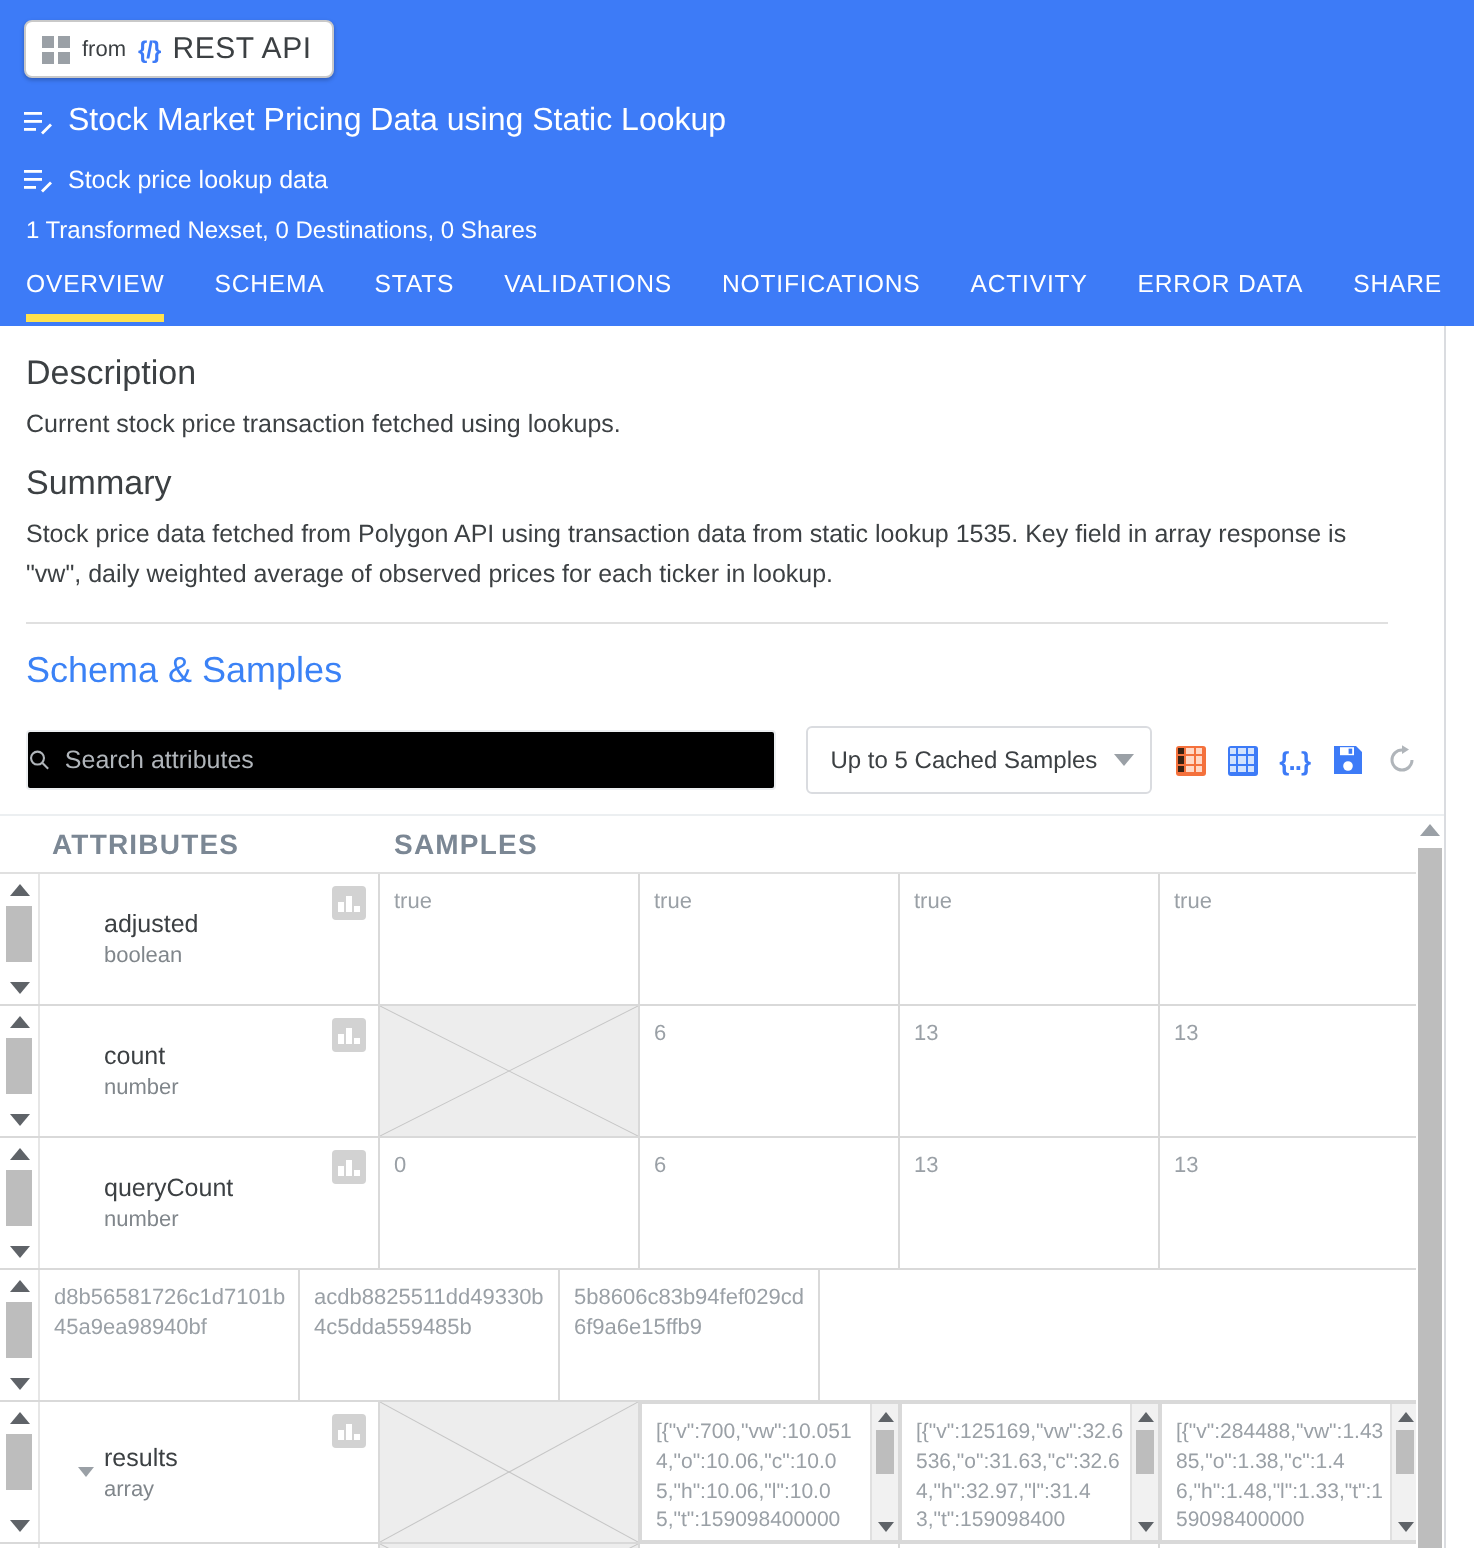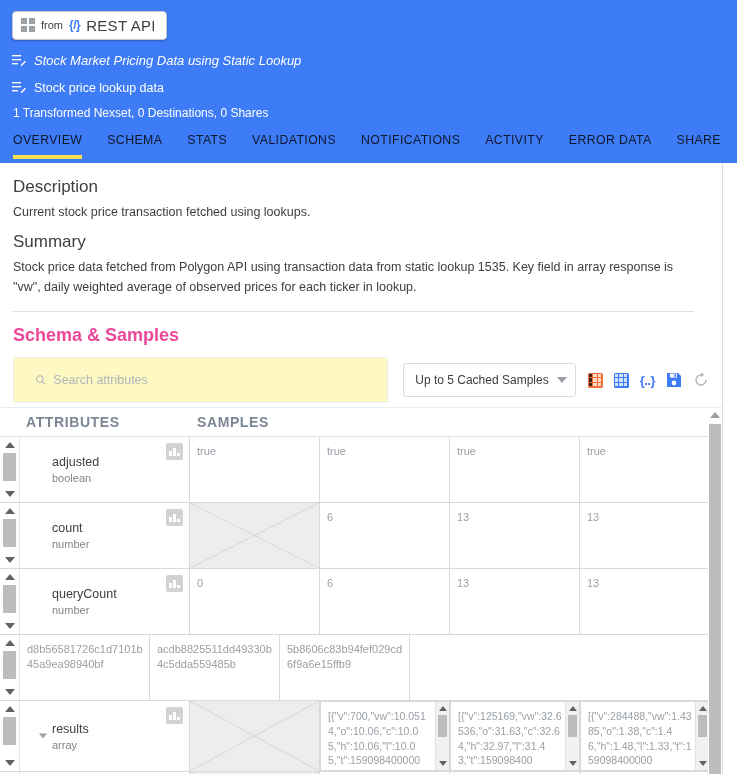--- a/index.html
+++ b/index.html
@@ -40,38 +40,38 @@
 
   .title-row {
     display: flex;
     align-items: center;
     gap: 7px;
     color: #ffffff;
     margin-top: 13px;
   }
   .title-row.second { }
   .edit-icon { flex: 0 0 auto; display: block; }
-  .title-main { font-size: 13px; font-style: italic; }
+  .title-main { font-size: 16px; }
   .title-sub { font-size: 12.5px; }
   .meta-line {
     color: #ffffff;
     font-size: 12px;
     margin-top: 11px;
     margin-left: 1px;
   }
 
   .tabs {
     display: flex;
     align-items: flex-end;
     gap: 25px;
     margin-top: 13px;
     padding-left: 1px;
   }
   .tab {
-    color: #0f172a;
+    color: #ffffff;
     font-size: 12.3px;
     letter-spacing: 0.4px;
     font-weight: 500;
     padding-bottom: 8px;
     border-bottom: 4px solid transparent;
     cursor: pointer;
     white-space: nowrap;
   }
   .tab.active { border-bottom-color: #ffe14d; }
 
@@ -101,45 +101,45 @@
   }
   p.sec-body {
     font-size: 12.5px;
     color: #3c4043;
     line-height: 1.55;
     margin-bottom: 10px;
   }
   .hr { height: 1px; background: #e0e0e0; margin: 14px 0 0 0; }
   h2.schema-title {
     font-size: 18px;
-    font-weight: 700;
-    color: #ec4899;
+    font-weight: 400;
+    color: #3b82f6;
     margin: 13px 0 0 0;
   }
 
   
   .toolbar {
     display: flex;
     align-items: center;
     padding: 0 13px;
     margin-top: 17px;
     gap: 0;
     height: 34px;
     width: 722px;
   }
   .search-box {
     flex: 0 0 375px;
-    height: 46px;
-    background: #fef9c3;
+    height: 30px;
+    background: #000000;
     border: 1px solid #eceff1;
     border-radius: 2px;
     display: flex;
     align-items: center;
     gap: 7px;
-    padding: 0 21px;
+    padding: 0 0;
   }
   .search-box input {
     border: none;
     outline: none;
     background: transparent;
     font-size: 12.5px;
     color: #80868b;
     font-family: "Liberation Sans", sans-serif;
     width: 100%;
   }

